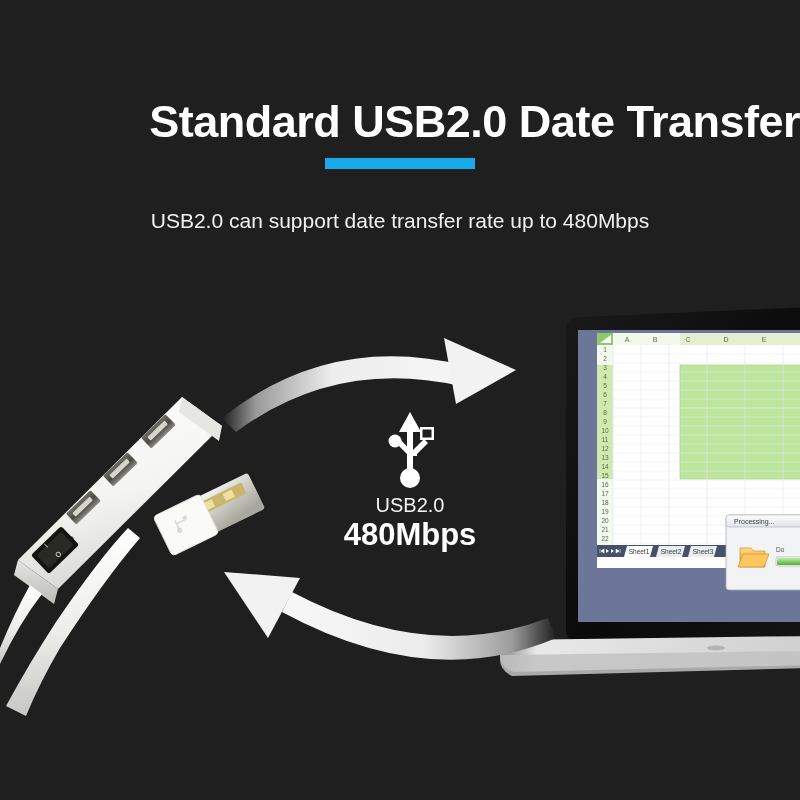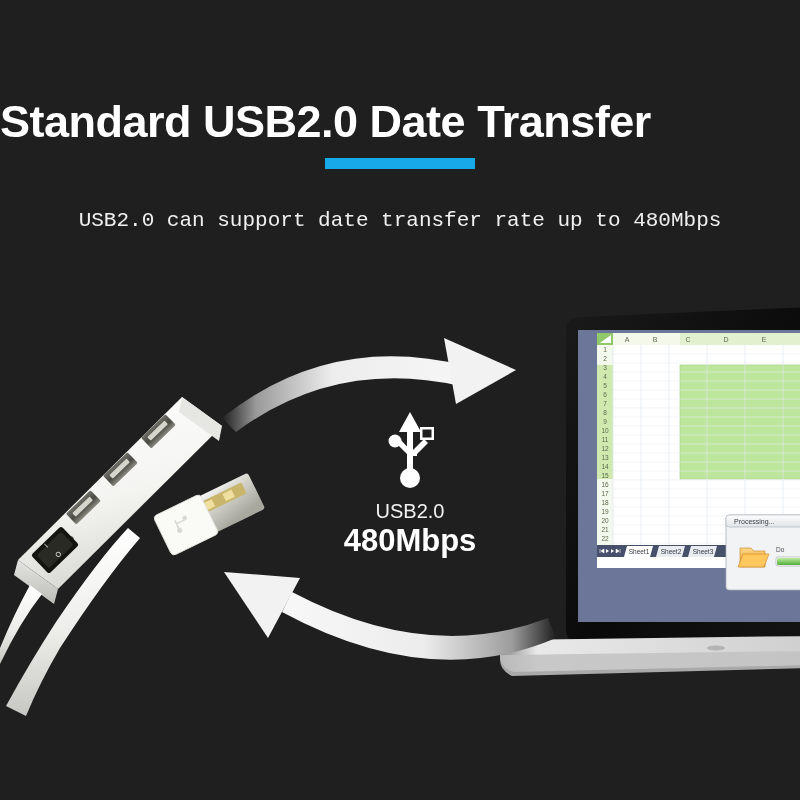--- a/index.html
+++ b/index.html
@@ -15,21 +15,21 @@
     overflow: hidden;
     font-family: "Liberation Sans", sans-serif;
   }
 
   
   #headline {
     position: absolute;
     top: 96px;
     left: 0;
     width: 800px;
-    text-align: left;
+    text-align: right;
     color: #ffffff;
     font-size: 45px;
     font-weight: bold;
     letter-spacing: -0.5px;
     white-space: nowrap;
   }
   #accent-bar {
     position: absolute;
     top: 158px;
     left: 325px;
@@ -40,35 +40,34 @@
   #subtitle {
     position: absolute;
     top: 204px;
     left: 0;
     width: 800px;
     text-align: center;
     color: #f0f0f0;
     font-size: 21px;
     line-height: 33px;
   }
-  #subtitle div { white-space: nowrap; font-family: Liberation Mono, monospace; }
+  #subtitle div { white-space: nowrap; }
 
   
   #usb-badge {
     position: absolute;
     left: 330px;
     top: 412px;
     width: 160px;
     text-align: center;
   }
   #usb-logo { display: block; margin: 0 auto; }
   #usb-label {
     color: #f2f2f2;
     font-size: 20px;
-    margin-top: 6px;
     text-align: center;
   }
   #usb-speed {
     color: #ffffff;
     font-size: 31px;
     font-weight: bold;
   }
 
   
   .layer { position: absolute; left: 0; top: 0; }

